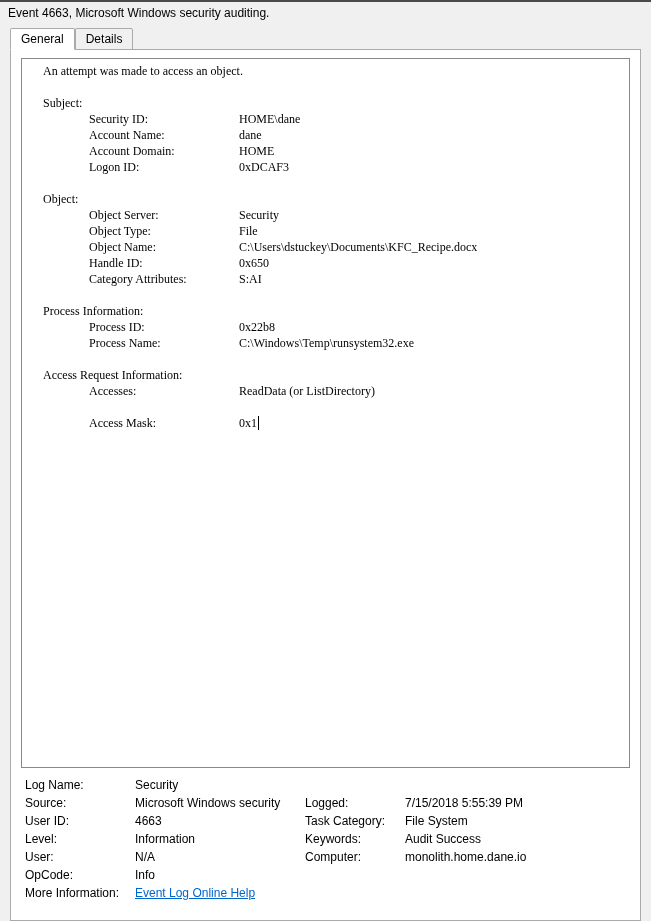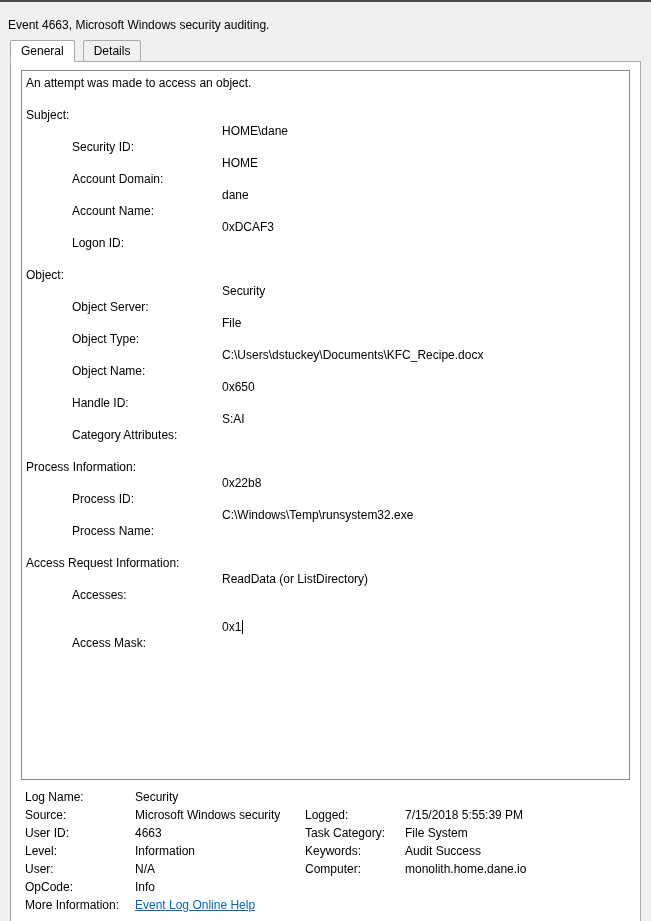--- a/index.html
+++ b/index.html
@@ -13,67 +13,67 @@
     }
     .window {
       width: 651px;
       height: 921px;
       background: #f0f0f0;
       border-top: 2px solid #4a4a4a;
       display: flex;
       flex-direction: column;
     }
     .title-bar {
-      padding: 16px 8px 8px 8px;
+      padding: 4px 8px 8px 8px;
       font-size: 12px;
     }
     .tab-area {
       padding: 0 10px;
       flex: 1;
       display: flex;
       flex-direction: column;
     }
     .tabs {
       display: flex;
       margin-bottom: -1px;
     }
     .tab {
       padding: 3px 10px;
       border: 1px solid #aaa;
       border-top-left-radius: 2px;
       border-top-right-radius: 2px;
       background: #f0f0f0;
       font-size: 12px;
       cursor: pointer;
-      margin-right: 8px;
+      margin-right: 0;
     }
     .tab.active {
       background: #fff;
       border-bottom: 1px solid #fff;
       position: relative;
       z-index: 1;
     }
     .tab-panel {
       border: 1px solid #aaa;
       background: #fff;
       flex: 1;
       display: flex;
       flex-direction: column;
       padding: 8px 10px 10px 10px;
     }
     .event-box {
       border: 1px solid #888;
       background: #fff;
-      padding: 4px 4px;
+      padding: 4px 21px;
       height: 710px;
       font-size: 12px;
       line-height: 16px;
       overflow: hidden;
       position: relative;
-      font-family: Liberation Sans, sans-serif;
+      font-family: Liberation Serif, serif;
     }
     .meta-section {
       padding: 10px 4px 0 4px;
     }
     .meta-row {
       display: flex;
       margin-bottom: 4px;
       font-size: 12px;
     }
     .meta-cell-label {
@@ -89,21 +89,21 @@
       flex-shrink: 0;
     }
     .meta-cell-value2 {
       flex: 1;
     }
     a.help-link {
       color: #0066cc;
     }
     .ev-row { display: flex; }
     .ev-indent1 { width: 46px; flex-shrink:0; }
-    .ev-key { width: 150px; flex-shrink:0;margin-top:16px; }
+    .ev-key { width: 150px; flex-shrink:0; }
     .ev-val { flex:1; }
     .ev-blank { height: 16px; }
     .cursor-mark { border-right: 1px solid #000; padding-right:1px;text-align:center; }
   </style>
 </head>
 <body>
 
 <div class="window">
   <div class="title-bar">Event 4663, Microsoft Windows security auditing.</div>
 
@@ -120,27 +120,27 @@
         <div class="ev-blank"></div>
 
         <div>Subject:</div>
         <div class="ev-row">
           <div class="ev-indent1"></div>
           <div class="ev-key">Security ID:</div>
           <div class="ev-val">HOME\dane</div>
         </div>
         <div class="ev-row">
           <div class="ev-indent1"></div>
+          <div class="ev-key">Account Name:</div>
+          <div class="ev-val">dane</div>
+        </div>
+        <div class="ev-row">
+          <div class="ev-indent1"></div>
           <div class="ev-key">Account Domain:</div>
           <div class="ev-val">HOME</div>
-        </div>
-        <div class="ev-row">
-          <div class="ev-indent1"></div>
-          <div class="ev-key">Account Name:</div>
-          <div class="ev-val">dane</div>
         </div>
         <div class="ev-row">
           <div class="ev-indent1"></div>
           <div class="ev-key">Logon ID:</div>
           <div class="ev-val">0xDCAF3</div>
         </div>
 
         <div class="ev-blank"></div>
         <div>Object:</div>
         <div class="ev-row">

